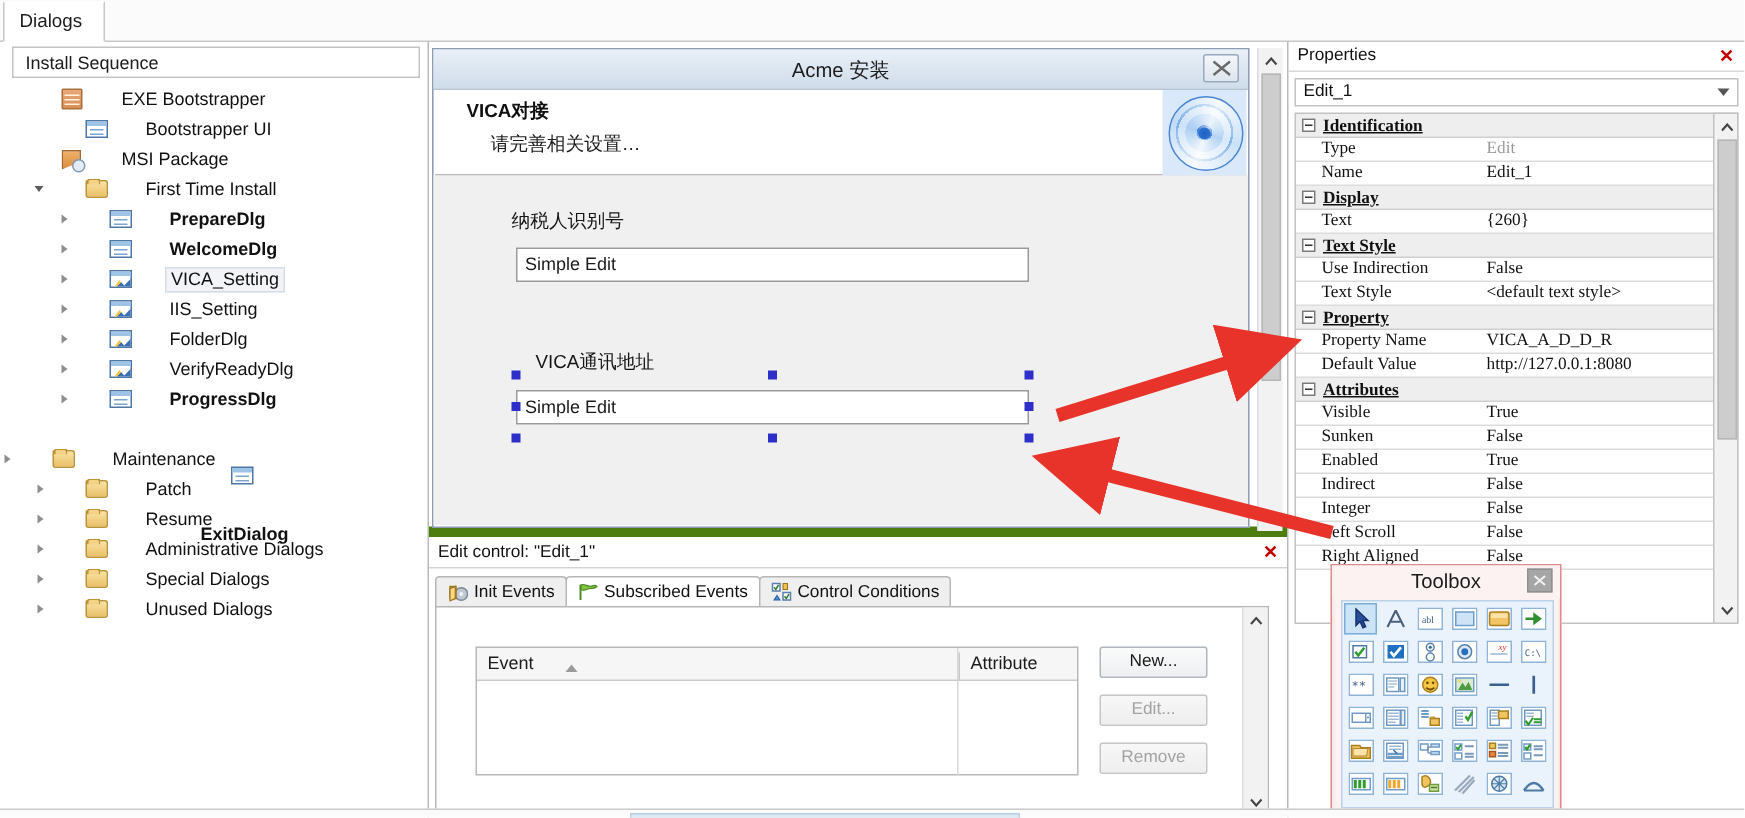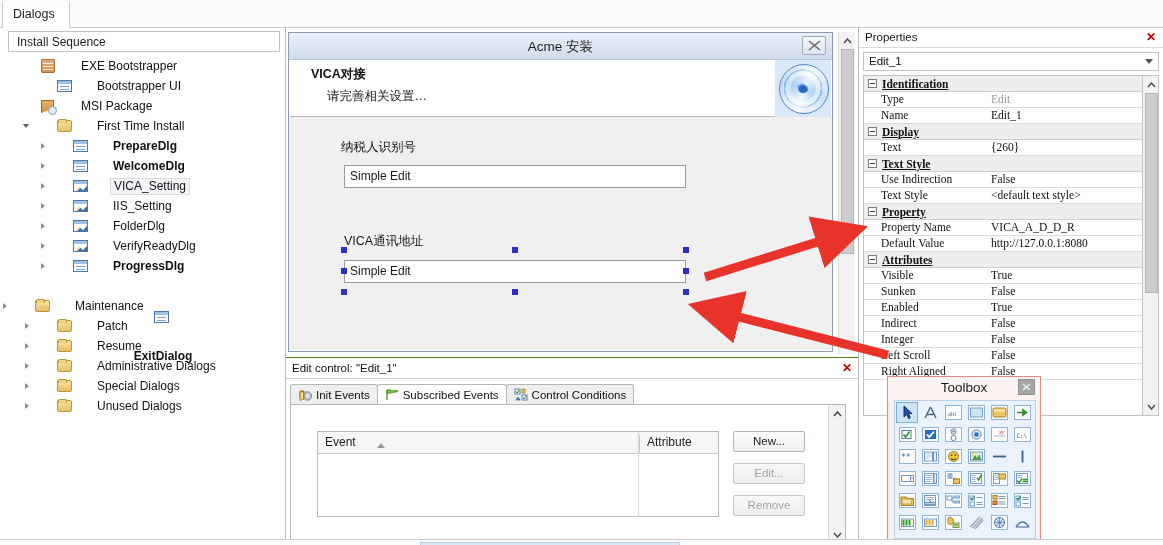--- a/index.html
+++ b/index.html
@@ -118,21 +118,21 @@
     clip-path: polygon(0 100%,35% 30%,60% 70%,100% 10%,100% 100%);
   }
 
   
   .center {
     position: absolute; left: 286px; top: 28px; width: 572px; height: 517px;
     background: #ffffff;
   }
   .preview-wrap {
     position: absolute; left: 0; top: 0; width: 572px; height: 330px;
-    background: #ffffff; border-bottom: 1px solid #4d7c0f;
+    background: #ffffff; border-bottom: 7px solid #4d7c0f;
   }
   .dlg {
     position: absolute; left: 2px; top: 4px; width: 545px; height: 320px;
     background: #f0f0f0; border: 1px solid #8b9cb3;
     box-shadow: 0 0 0 1px #ffffff inset;
   }
   .dlg-title {
     position: relative; height: 27px;
     background: linear-gradient(#e9f0f8,#cfdcea);
     border-bottom: 1px solid #b4c3d4;
@@ -508,21 +508,21 @@
           <div class="banner-h">VICA对接</div>
           <div class="banner-s">请完善相关设置…</div>
           <div class="banner-logo"></div>
         </div>
 
         <div class="dlg-body">
 
           <div class="fld-label" style="left:52px; top:22px;">纳税人识别号</div>
           <div class="edit-box" style="left:55px; top:48px; width:342px; height:23px;">Simple Edit</div>
 
-          <div class="fld-label" style="left:55px; top:116px;">VICA通讯地址</div>
+          <div class="fld-label" style="left:68px; top:116px;">VICA通讯地址</div>
           <div class="edit-box" style="left:55px; top:143px; width:342px; height:23px;">Simple Edit</div>
 
           <div class="sel-handles">
             <i style="left:52px; top:130px;"></i>
             <i style="left:223px; top:130px;"></i>
             <i style="left:394px; top:130px;"></i>
             <i style="left:52px; top:151px;"></i>
             <i style="left:394px; top:151px;"></i>
             <i style="left:52px; top:172px;"></i>
             <i style="left:223px; top:172px;"></i>

